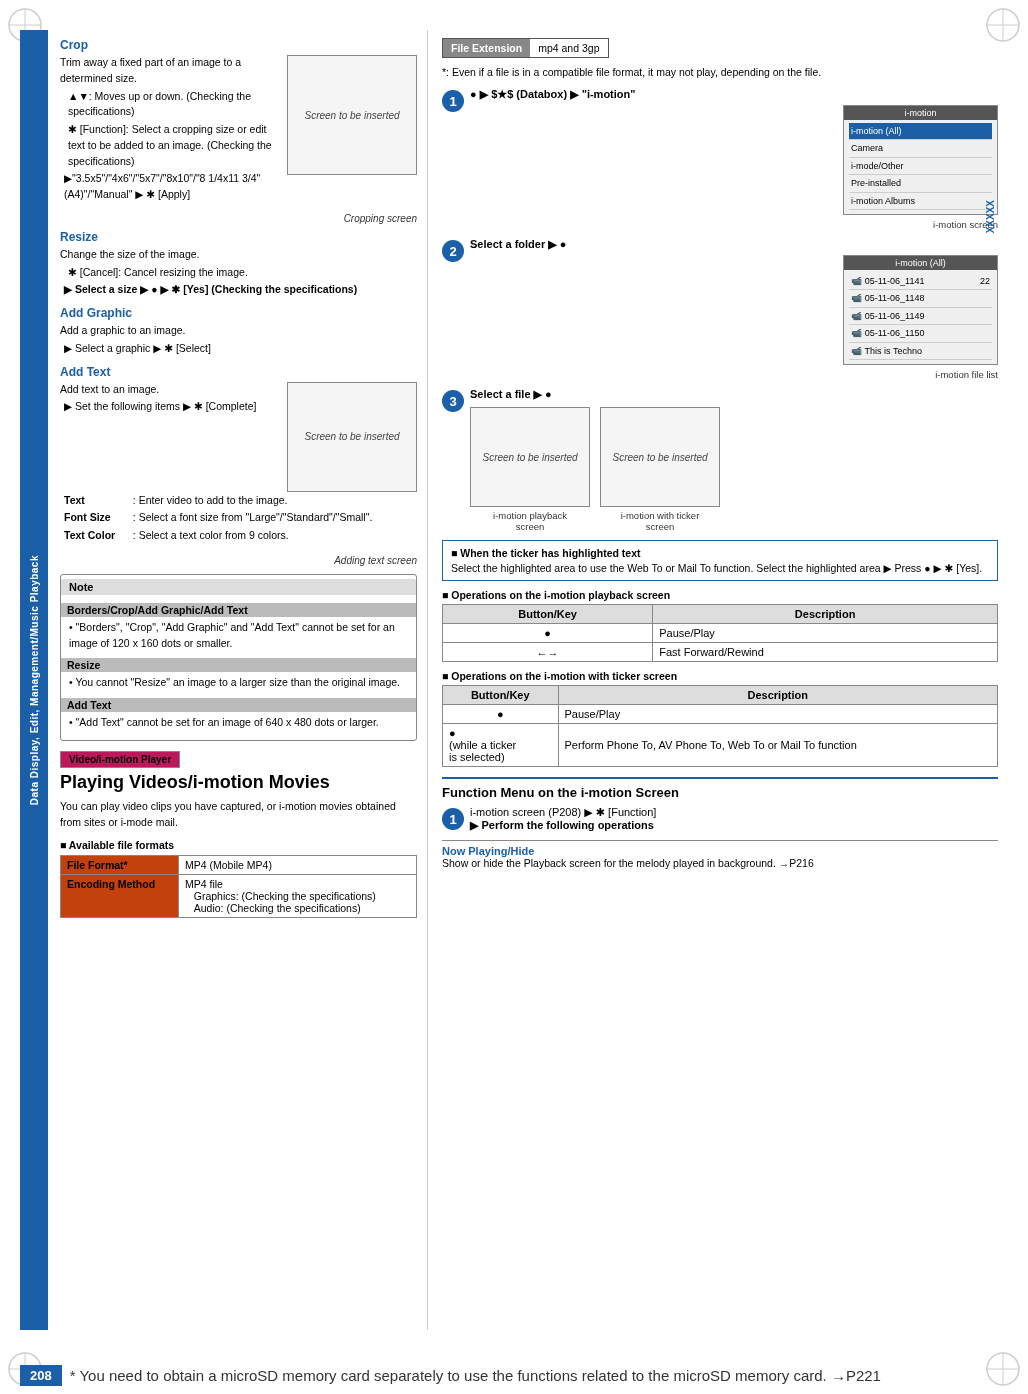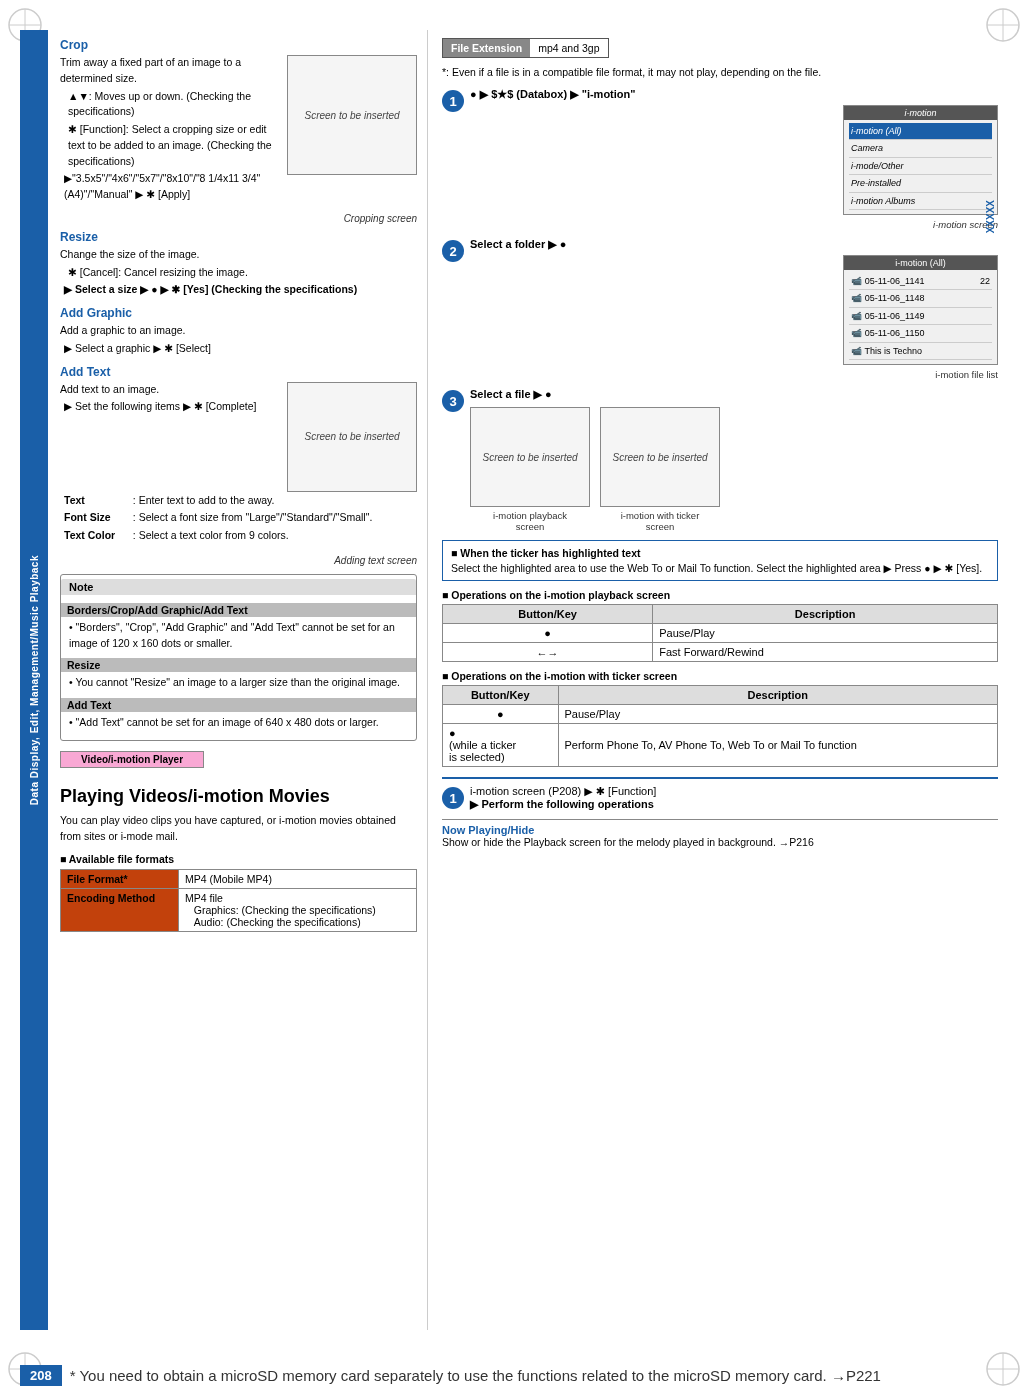--- a/index.html
+++ b/index.html
@@ -442,21 +442,21 @@
             <div class="screen-box screen-box-inline">
               <span>Screen to be inserted</span>
             </div>
             <div class="section-body">
               <p>Add text to an image.</p>
               <p class="arrow-item">▶ Set the following items ▶ ✱ [Complete]</p>
               <table style="font-size:10.5px; border-collapse:collapse; width:100%;">
                 <tbody>
                     <tr>
                       <td style="padding:1px 4px; vertical-align:top; white-space:nowrap;"><strong>Text</strong></td>
-                      <td style="padding:1px 4px; vertical-align:top;">: Enter text to add to the away.</td>
+                      <td style="padding:1px 4px; vertical-align:top;">: Enter video to add to the image.</td>
                     </tr>
                 <tr>
                       <td style="padding:1px 4px; vertical-align:top; white-space:nowrap;"><strong>Font Size</strong></td>
                       <td style="padding:1px 4px; vertical-align:top;">: Select a font size from "Large"/"Standard"/"Small".</td>
                     </tr>
                 <tr>
                       <td style="padding:1px 4px; vertical-align:top; white-space:nowrap;"><strong>Text Color</strong></td>
                       <td style="padding:1px 4px; vertical-align:top;">: Select a text color from 9 colors.</td>
                     </tr>
               </tbody>
@@ -470,21 +470,21 @@
           <div class="note-header">Note</div>
           <div class="note-sub-header">Borders/Crop/Add Graphic/Add Text</div>
           <div class="note-text">• "Borders", "Crop", "Add Graphic" and "Add Text" cannot be set for an image of 120 x 160 dots or smaller.</div>
           <div class="note-sub-header">Resize</div>
           <div class="note-text">• You cannot "Resize" an image to a larger size than the original image.</div>
           <div class="note-sub-header">Add Text</div>
           <div class="note-text">• "Add Text" cannot be set for an image of 640 x 480 dots or larger.</div>
         </div>
 
         <div class="video-section">
-          <div style="display:inline-block; background:#f9a8d4; border:1px solid #888; padding:2px 20px; font-size:10px; font-weight:bold; margin-bottom:18px;">Video/i-motion Player</div>
+          <div style="display:inline-block; background:#be185d; border:1px solid #888; padding:2px 8px; font-size:10px; font-weight:bold; margin-bottom:4px;">Video/i-motion Player</div>
           <div class="video-title">Playing Videos/i-motion Movies</div>
           <div class="video-body">
             <p>You can play video clips you have captured, or i-motion movies obtained from sites or i-mode mail.</p>
           </div>
           <div style="margin-top:8px;">
             <div style="font-size:10.5px; font-weight:bold; margin-bottom:4px;">■ Available file formats</div>
             <table class="data-table">
               <tbody>
                   <tr>
                 <td class="label-col">File Format*</td>
@@ -511,21 +511,21 @@
 
         <div style="font-size:10.5px; margin-bottom:10px;">*: Even if a file is in a compatible file format, it may not play, depending on the file.</div>
 
         
         <div class="step">
           <div class="step-num">1</div>
           <div class="step-content">
             <div style="font-size:11px; font-weight:bold; margin-bottom:4px;">● ▶ $★$ (Databox) ▶ "i-motion"</div>
             <div style="display:flex; gap:6px;">
               <div style="flex:1;"></div>
-              <div style="width:160px;font-style:italic;">
+              <div style="width:160px;">
                 <div class="step-screenshot">
                   <div class="step-screenshot-header">i-motion</div>
                   <div class="step-screenshot-list">
                     <div class="step-screenshot-item selected">i-motion (All)</div>
                     <div class="step-screenshot-item">Camera</div>
                     <div class="step-screenshot-item">i-mode/Other</div>
                     <div class="step-screenshot-item">Pre-installed</div>
                     <div class="step-screenshot-item">i-motion Albums</div>
                   </div>
                 </div>
@@ -634,20 +634,21 @@
               <tr>
                 <td>●<br>(while a ticker<br>is selected)</td>
                 <td>Perform Phone To, AV Phone To, Web To or Mail To function</td>
               </tr>
             </tbody>
           </table>
         </div>
 
         
         <div class="func-section">
+          <div class="func-title">Function Menu on the i-motion Screen</div>
           <div class="step">
             <div class="step-num">1</div>
             <div class="step-content">
               <div style="font-size:11px;">i-motion screen (P208) ▶ ✱ [Function]</div>
               <div style="font-size:11px; font-weight:bold;">▶ Perform the following operations</div>
             </div>
           </div>
           <div style="border-top:1px solid #888; padding-top:4px; margin-top:4px;">
             <div style="font-size:11px; font-weight:bold; color:#1a5fa8;">Now Playing/Hide</div>
             <div style="font-size:10.5px;">Show or hide the Playback screen for the melody played in background. →P216</div>

